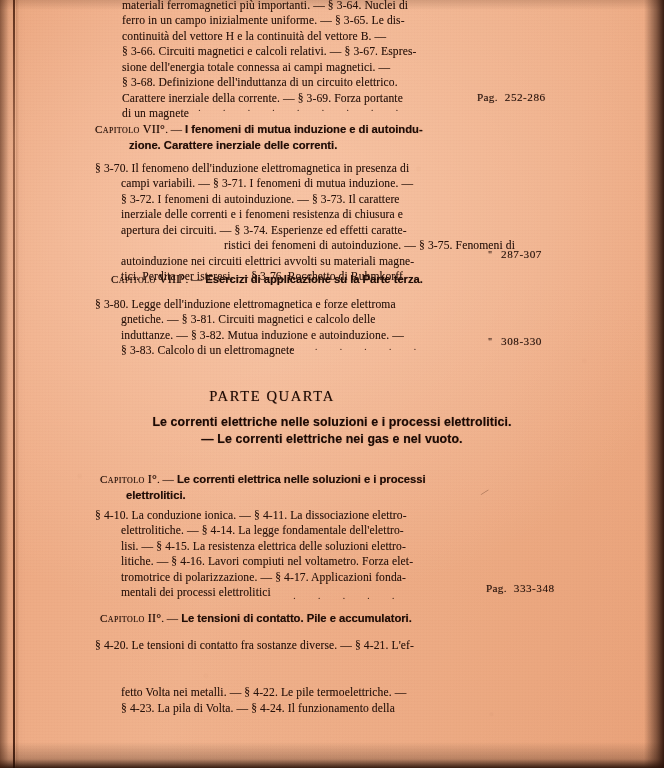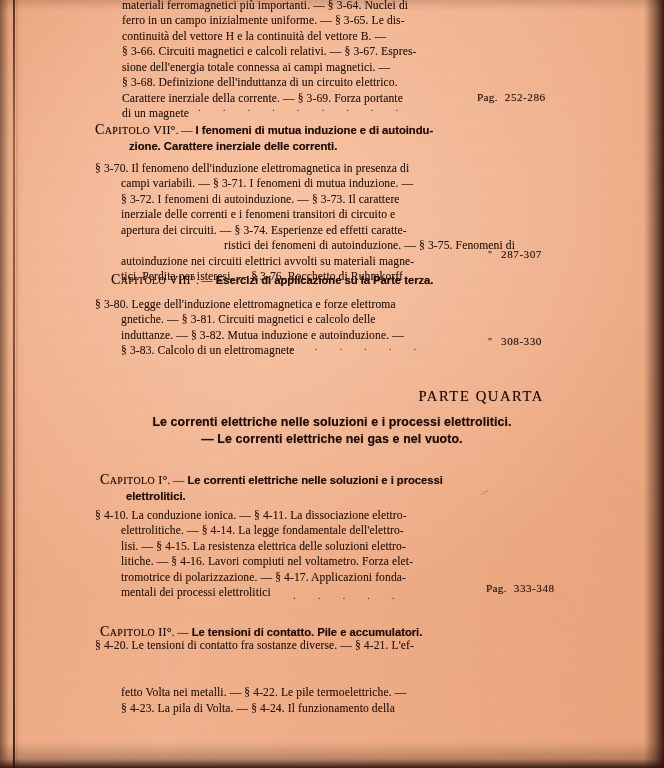--- a/index.html
+++ b/index.html
@@ -100,21 +100,21 @@
     letter-spacing: -0.05px;
     color: #200d06;
     text-shadow: 0 0 0.7px rgba(50,20,10,0.5);
     white-space: pre;
   }
   .chap-head .cap {
     font-family: "Liberation Serif", "DejaVu Serif", serif;
     font-weight: 400;
     font-variant: small-caps;
     letter-spacing: 0.4px;
-    font-size: 14px;
+    font-size: 11px;
   }
   .chap-head .rom {
     font-family: "Liberation Serif", "DejaVu Serif", serif;
     font-weight: 400;
     letter-spacing: 0.2px;
     font-size: 12.1px;
   }
   .chap-head .dash {
     font-family: "Liberation Serif", "DejaVu Serif", serif;
     font-weight: 400;
@@ -144,21 +144,21 @@
     letter-spacing: 9.5px;
     color: #2a140c;
     white-space: pre;
     opacity: 0.92;
   }
 
   
   .part-title {
     position: absolute;
     width: 544px;
-    text-align: right;
+    text-align: center;
     font-family: "Liberation Serif", "DejaVu Serif", serif;
     font-size: 14.6px;
     letter-spacing: 1.6px;
     color: #200c05;
     text-shadow: 0 0 0.8px rgba(50,20,10,0.5);
   }
   .part-sub {
     position: absolute;
     width: 664px;
     text-align: center;
@@ -204,21 +204,21 @@
 
     <div class="toc-block" style="left:95px; top:122px; width:470px;">
       <div class="chap-head"><span class="cap">Capitolo</span><span> </span><span class="rom">VII°</span><span class="dash">. </span><span class="dash">—</span><span> </span><span class="lbl">I fenomeni di mutua induzione e di autoindu-</span><span class="ln2" style="padding-left:34px;">zione. Carattere inerziale delle correnti.</span></div>
     </div>
 
     <div class="toc-block" style="left:95px; top:161px; width:420px;">
       <div class="desc">
         <span class="ln">§ 3-70. Il fenomeno dell'induzione elettromagnetica in presenza di</span>
         <span class="ln" style="padding-left:26px;">campi variabili. — § 3-71. I fenomeni di mutua induzione. —</span>
         <span class="ln" style="padding-left:26px;">§ 3-72. I fenomeni di autoinduzione. — § 3-73. Il carattere</span>
-        <span class="ln" style="padding-left:26px;">inerziale delle correnti e i fenomeni transitori di circuito e</span>
+        <span class="ln" style="padding-left:26px;">inerziale delle correnti e i fenomeni resistenza di chiusura e</span>
         <span class="ln" style="padding-left:26px;">apertura dei circuiti. — § 3-74. Esperienze ed effetti caratte-</span>
         <span class="ln" style="padding-left:26px;text-align:right;">ristici dei fenomeni di autoinduzione. — § 3-75. Fenomeni di</span>
         <span class="ln" style="padding-left:26px;">autoinduzione nei circuiti elettrici avvolti su materiali magne-</span>
         <span class="ln" style="padding-left:26px;">tici. Perdita per isteresi. — § 3-76. Rocchetto di Ruhmkorff</span>
       </div>
     </div>
     <div class="pageno" style="left:488px; top:248px;"><span class="ditto">"</span><span>287-307</span></div>
 
     <div class="toc-block" style="left:111px; top:272px; width:470px;">
       <div class="chap-head"><span class="cap">Capitolo</span><span> </span><span class="rom">VIII°</span><span class="dash">. </span><span class="dash">—</span><span> </span><span class="lbl">Esercizi di applicazione su la Parte terza.</span></div>
@@ -235,37 +235,37 @@
     <div class="leader" style="left:290px; top:340px;">. . . . . .</div>
     <div class="pageno" style="left:488px; top:335px;"><span class="ditto">"</span><span>308-330</span></div>
 
     <div class="part-title" style="top:388px;">PARTE QUARTA</div>
     <div class="part-sub" style="top:414px;">
       <span class="ln">Le correnti elettriche nelle soluzioni e i processi elettrolitici.</span>
       <span class="ln">— Le correnti elettriche nei gas e nel vuoto.</span>
     </div>
 
     <div class="toc-block" style="left:100px; top:472px; width:470px;">
-      <div class="chap-head"><span class="cap">Capitolo</span><span> </span><span class="rom">I°</span><span class="dash">. </span><span class="dash">—</span><span> </span><span class="lbl">Le correnti elettriche nelle soluzioni e i processi</span><span class="ln2" style="padding-left:26px;">elettrolitici.</span></div>
+      <div class="chap-head"><span class="cap">Capitolo</span><span> </span><span class="rom">I°</span><span class="dash">. </span><span class="dash">—</span><span> </span><span class="lbl">Le correnti elettrica nelle soluzioni e i processi</span><span class="ln2" style="padding-left:26px;">elettrolitici.</span></div>
     </div>
 
     <div class="toc-block" style="left:95px; top:508px; width:420px;">
       <div class="desc">
         <span class="ln">§ 4-10. La conduzione ionica. — § 4-11. La dissociazione elettro-</span>
         <span class="ln" style="padding-left:26px;">elettrolitiche. — § 4-14. La legge fondamentale dell'elettro-</span>
         <span class="ln" style="padding-left:26px;">lisi. — § 4-15. La resistenza elettrica delle soluzioni elettro-</span>
         <span class="ln" style="padding-left:26px;">litiche. — § 4-16. Lavori compiuti nel voltametro. Forza elet-</span>
         <span class="ln" style="padding-left:26px;">tromotrice di polarizzazione. — § 4-17. Applicazioni fonda-</span>
         <span class="ln" style="padding-left:26px;">mentali dei processi elettrolitici</span>
       </div>
     </div>
     <div class="leader" style="left:293px; top:589px;">. . . . .</div>
     <div class="pageno" style="left:477px; top:582px;"><span class="pg-lbl">Pag.</span><span style="padding-left:7px;">333-348</span></div>
 
-    <div class="toc-block" style="left:100px; top:624px; width:470px;">
+    <div class="toc-block" style="left:100px; top:611px; width:470px;">
       <div class="chap-head"><span class="cap">Capitolo</span><span> </span><span class="rom">II°</span><span class="dash">. </span><span class="dash">—</span><span> </span><span class="lbl">Le tensioni di contatto. Pile e accumulatori.</span></div>
     </div>
 
     <div class="toc-block" style="left:95px; top:638px; width:420px;">
       <div class="desc">
         <span class="ln">§ 4-20. Le tensioni di contatto fra sostanze diverse. — § 4-21. L'ef-</span>
         <span class="ln" style="padding-left:26px;margin-top:32px;">fetto Volta nei metalli. — § 4-22. Le pile termoelettriche. —</span>
         <span class="ln" style="padding-left:26px;">§ 4-23. La pila di Volta. — § 4-24. Il funzionamento della</span>
       </div>
     </div>

